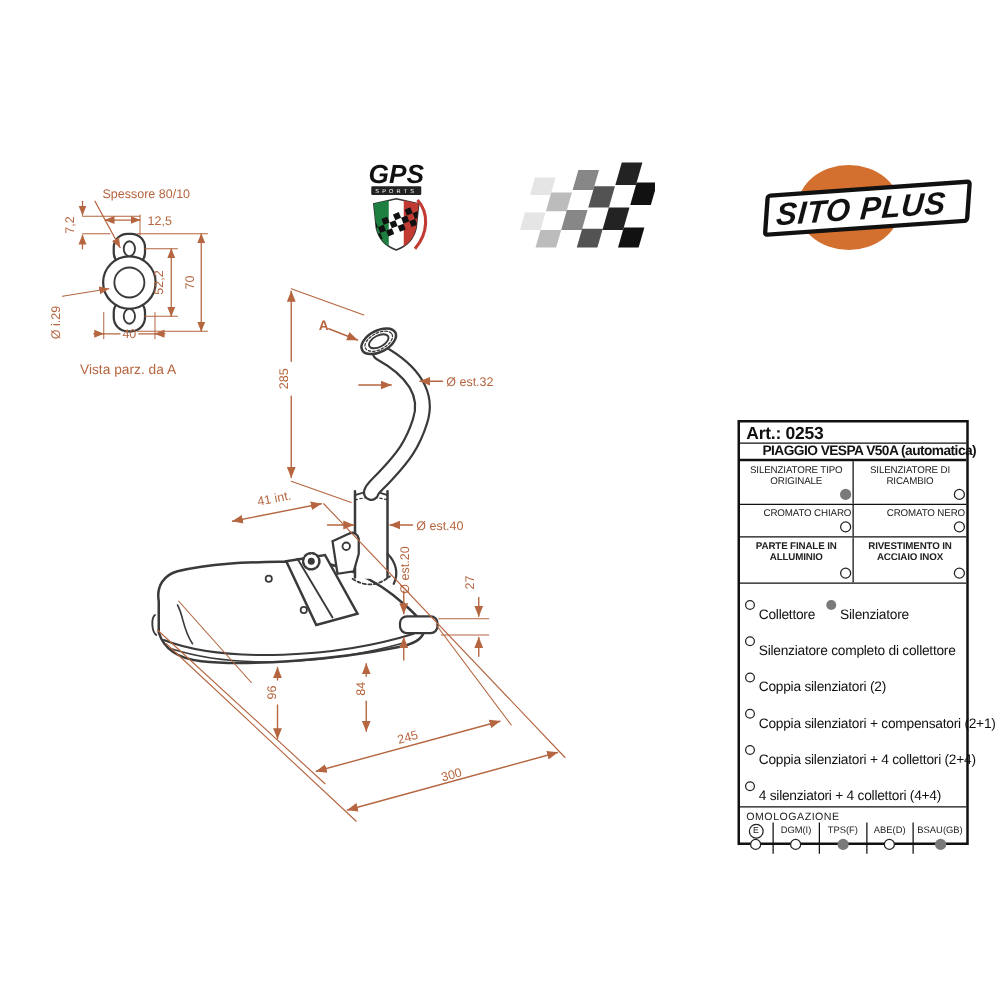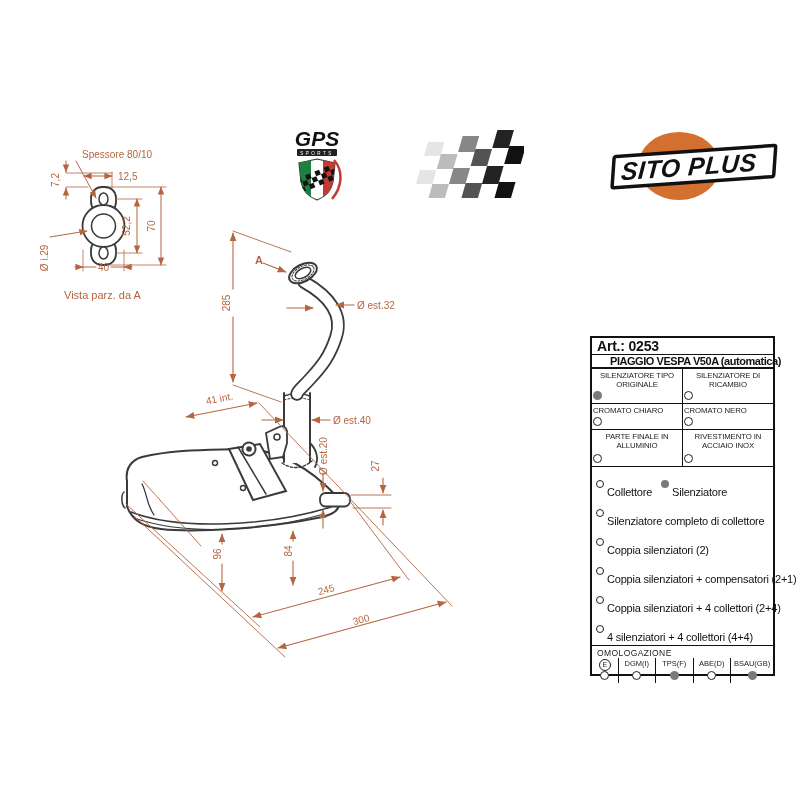--- a/index.html
+++ b/index.html
@@ -13,21 +13,21 @@
   
   #spec-table{position:absolute;left:590px;top:336px;width:181px;height:336px;
               border:2.2px solid #111;display:flex;flex-direction:column;background:#fff;}
   .art-row{height:25px;border-bottom:1.6px solid #111;display:flex;align-items:center;
            padding-left:5px;font-size:14px;font-weight:bold;letter-spacing:-0.2px;}
   .model-row{height:24px;border-bottom:1.6px solid #111;display:flex;align-items:center;
              padding-left:18px;font-size:11px;font-weight:bold;letter-spacing:-0.45px;white-space:nowrap;}
   .spacer-row{height:26px;border-bottom:1.6px solid #111;}
   .opt-row{display:flex;border-bottom:1.6px solid #111;flex:none;}
   .opt-cell{flex:1;border-right:1.4px solid #111;display:flex;flex-direction:column;
-            align-items:flex-start;justify-content:space-between;padding:2px 1px 3px;text-align:center;min-width:0;}
+            align-items:flex-end;justify-content:space-between;padding:2px 1px 3px;text-align:center;min-width:0;}
   .opt-cell:last-child{border-right:none;}
   .opt-label{font-size:7.8px;line-height:1.18;color:#222;letter-spacing:-0.1px;}
   #checklist{flex:1;border-bottom:1.6px solid #111;display:flex;flex-direction:column;
              justify-content:space-evenly;padding:2px 4px;}
   .cl-line{display:flex;align-items:center;}
   .cl-item{display:inline-flex;align-items:center;margin-right:9px;}
   .cl-label{font-size:11px;letter-spacing:-0.2px;margin-left:3px;color:#111;white-space:nowrap;margin-top:17px;}
   .omolog{height:46px;display:flex;flex-direction:column;justify-content:center;}
   .omo-title{font-size:8.5px;padding:2px 0 0 5px;letter-spacing:0.4px;color:#222;}
   .omo-cells{flex:1;display:flex;}
@@ -282,21 +282,21 @@
         <div class="opt-row" style="height: 25px;">
           <div class="opt-cell">
             <div class="opt-label">CROMATO CHIARO</div>
             <span class="dot empty"></span>
           </div>
           <div class="opt-cell">
             <div class="opt-label">CROMATO NERO</div>
             <span class="dot empty"></span>
           </div>
         </div>
-        <div class="opt-row" style="height: 36px;">
+        <div class="opt-row" style="height: 36px; font-weight: bold;">
           <div class="opt-cell">
             <div class="opt-label">PARTE FINALE IN ALLUMINIO</div>
             <span class="dot empty"></span>
           </div>
           <div class="opt-cell">
             <div class="opt-label">RIVESTIMENTO IN ACCIAIO INOX</div>
             <span class="dot empty"></span>
           </div>
         </div>
       </div>

